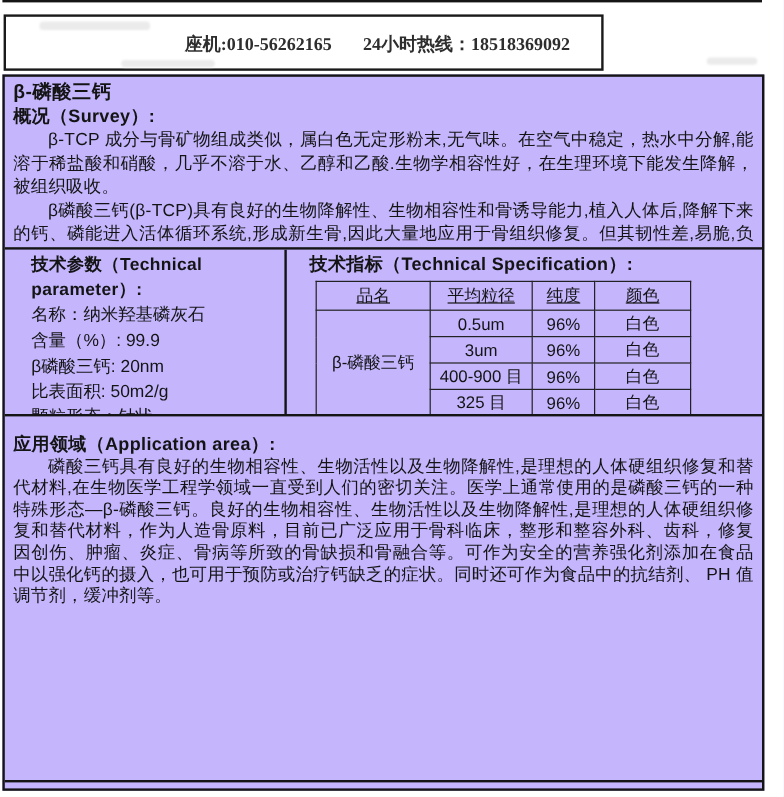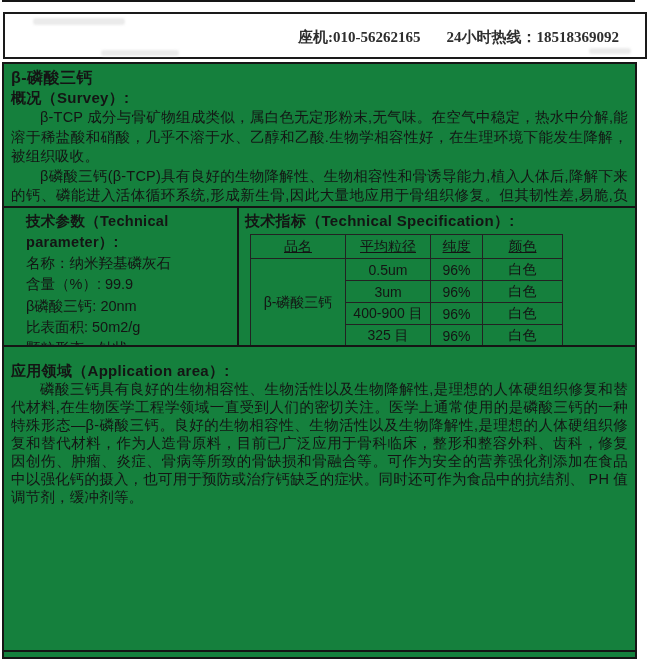--- a/index.html
+++ b/index.html
@@ -15,21 +15,21 @@
   }
   .top-rule {
     position: absolute;
     left: 2px; top: 0;
     width: 633px; height: 2px;
     background: #151515;
   }
   .header-box {
     position: absolute;
     left: 3px; top: 12px;
-    width: 644px; height: 47px;
+    width: 500px; height: 47px;
     border: 2px solid #1a1a1a;
     background: #ffffff;
   }
   .contact-line {
     position: absolute;
     right: 26px; top: 14px;
     font-family: "Liberation Serif", "DejaVu Serif", serif;
     font-size: 15px;
     font-weight: 600;
     color: #2e2e2e;
@@ -40,21 +40,21 @@
     position: absolute;
     background: #ebebeb;
     border-radius: 3px;
     filter: blur(1px);
   }
   .main-box {
     position: absolute;
     left: 2px; top: 62px;
     width: 635px; height: 597px;
     border: 2px solid #151515;
-    background: #15803d;
+    background: #c4b5fd;
     display: flex;
     flex-direction: column;
   }
   .sec { overflow: hidden; }
   .sec-survey {
     height: 156px;
     border-bottom: 2px solid #151515;
     padding: 3px 7px 0 7px;
   }
   .doc-title {
@@ -87,21 +87,21 @@
     padding: 3px 6px 0 22px;
   }
   .tech-left .sec-heading { line-height: 21px; font-size: 14.5px; }
   .param-line {
     font-size: 14.5px;
     line-height: 21.2px;
     white-space: nowrap;
   }
   .tech-right {
     flex: 1;
-    padding: 3px 6px 0 6px;
+    padding: 3px 6px 0 19px;
   }
   .spec-table {
     border-collapse: collapse;
     margin: 3px 0 0 5px;
     font-size: 14px;
   }
   .spec-table td {
     border: 1.5px solid #222222;
     text-align: center;
     vertical-align: middle;

